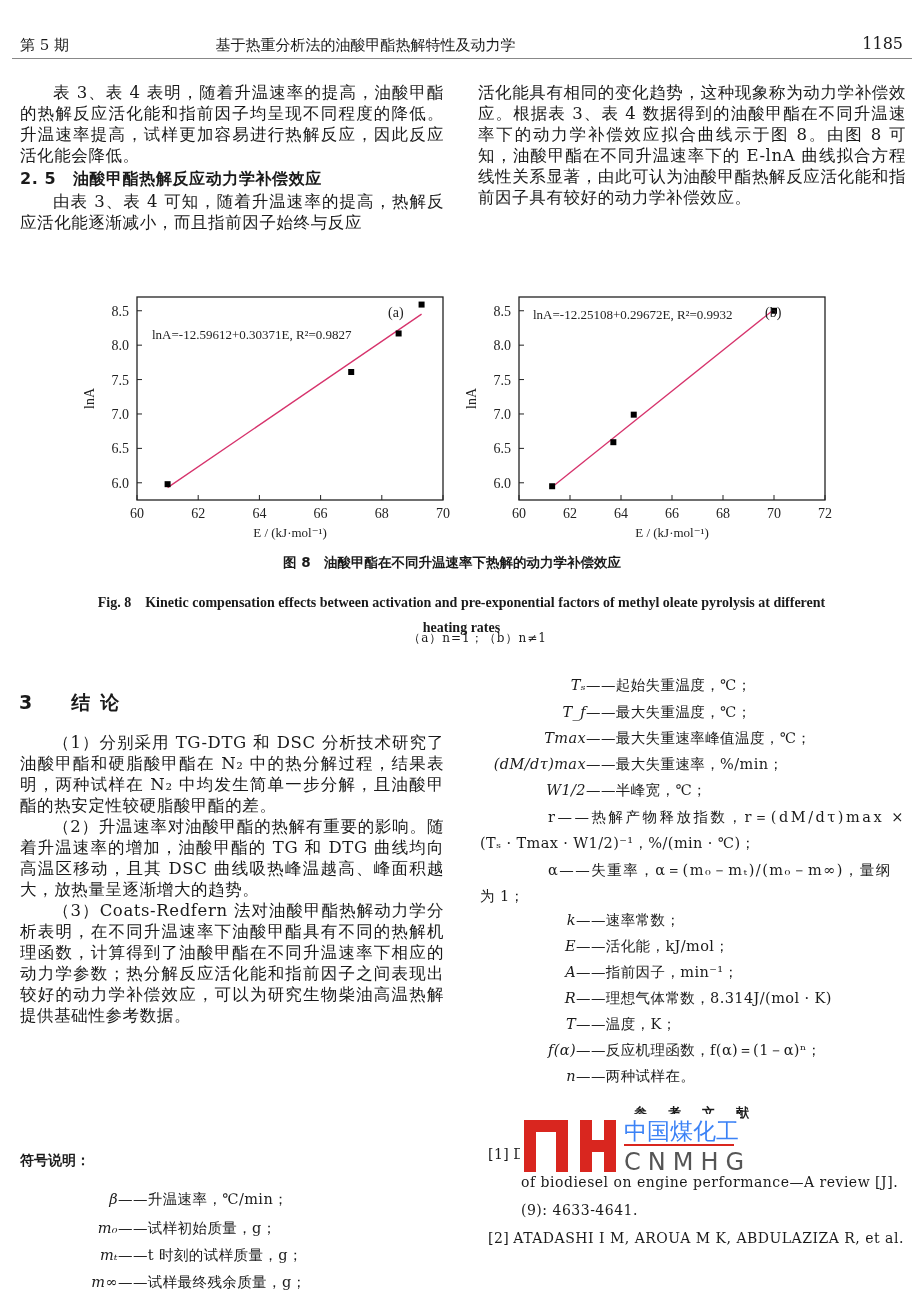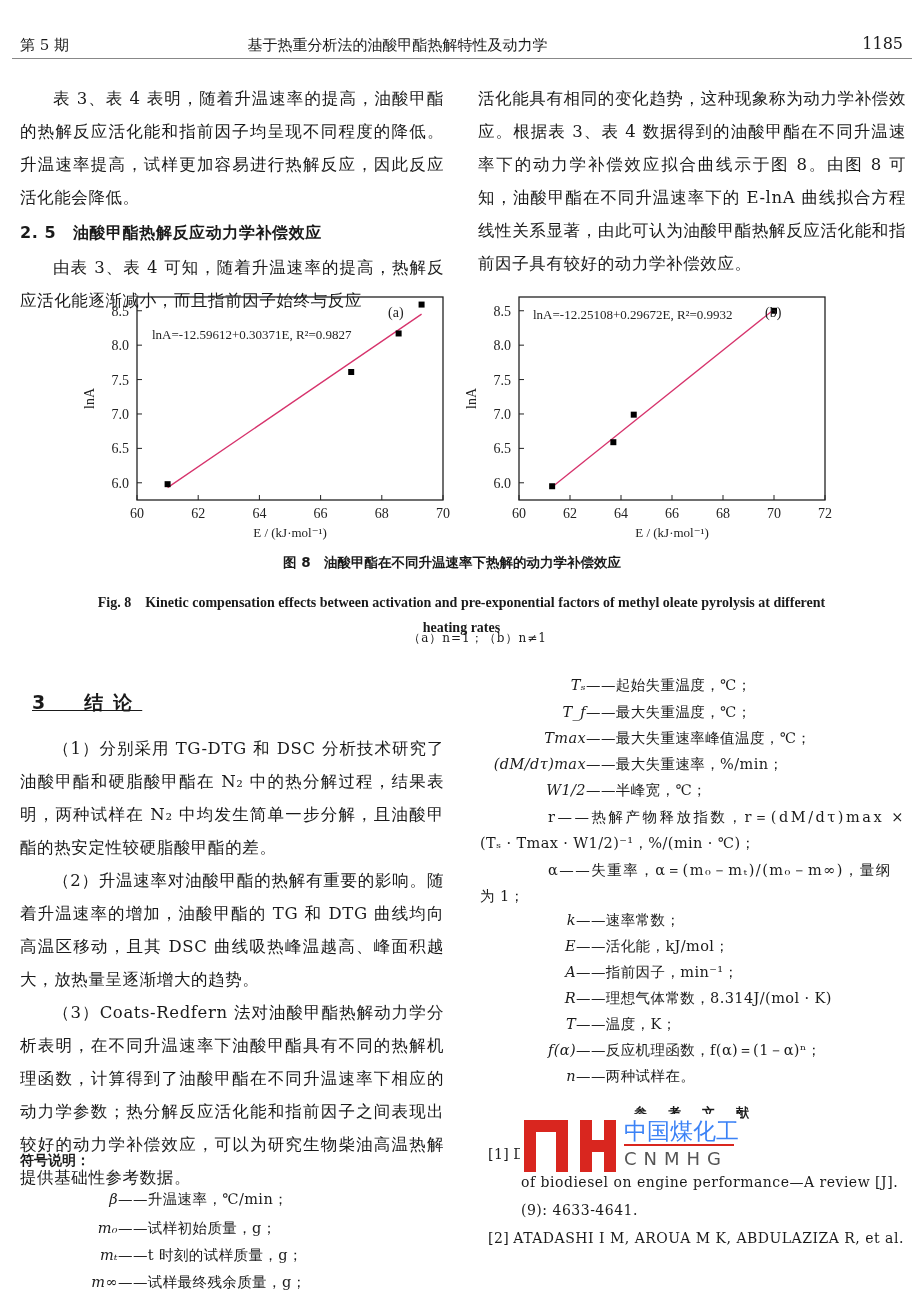--- a/index.html
+++ b/index.html
@@ -1,40 +1,40 @@
 <!DOCTYPE html>
 <html><head>
 <meta charset="utf-8">
 <style>
   html, body { margin:0; padding:0; background:#fff; }
   body { width:923px; height:1307px; position:relative; overflow:hidden;
          font-family:"DejaVu Serif","Liberation Serif",serif; color:#1a1a1a; }
   .abs { position:absolute; }
   .hdr { top:36px; font-size:15px; font-family:"DejaVu Serif",serif; }
   .hdr-rule { left:12px; top:58px; width:900px; height:1px; background:#888; }
-  .para { font-size:16.5px; line-height:33px; letter-spacing:0.6px; text-align:justify; }
+  .para { font-size:16.5px; line-height:21px; letter-spacing:0.6px; text-align:justify; }
   .col-left { left:20px; width:424px; }
   .col-right { left:478px; width:428px; }
   .indent { text-indent:2em; }
   .h2 { font-family:"DejaVu Sans","Liberation Sans",sans-serif; font-weight:bold; font-size:16px; }
   .h1 { font-family:"DejaVu Sans","Liberation Sans",sans-serif; font-weight:bold; font-size:19px; letter-spacing:10px; }
   .cap-cn { font-family:"DejaVu Sans","Liberation Sans",sans-serif; font-weight:bold; font-size:13.5px; text-align:center; width:904px; left:0; }
   .cap-en { font-family:"Liberation Serif",serif; font-weight:bold; font-size:14px; text-align:center; left:80px; width:763px; line-height:25px;margin-top:12px; }
   .cap-sub { font-size:12px; text-align:center; width:923px; left:0; letter-spacing:1px; }
   .sym-row { position:absolute; font-size:14.5px; white-space:nowrap; letter-spacing:0.4px; }
   .sym-key { display:inline-block; text-align:right; font-style:italic; }
   .ref { font-size:14px; line-height:28px; letter-spacing:0.5px; }
   svg text { font-family:"Liberation Serif","DejaVu Serif",serif; }
   .logo-red { fill:#d9261f; }
 </style>
 </head>
 <body>
 
 <div class="abs hdr" style="left:20px;">第 5 期</div>
-<div class="abs hdr" style="left:0;width:731px;text-align:center;padding-left:32px;">基于热重分析法的油酸甲酯热解特性及动力学</div>
+<div class="abs hdr" style="left:0;width:731px;text-align:center;">基于热重分析法的油酸甲酯热解特性及动力学</div>
 <div class="abs hdr" style="right:20px;font-size:16px;top:34px;">1185</div>
 <div class="abs hdr-rule"></div>
 
 <div class="abs col-left para" style="top:82px;">
   <div class="indent">表 3、表 4 表明，随着升温速率的提高，油酸甲酯的热解反应活化能和指前因子均呈现不同程度的降低。升温速率提高，试样更加容易进行热解反应，因此反应活化能会降低。</div>
   <div class="h2" style="margin:2px 0;">2. 5　油酸甲酯热解反应动力学补偿效应</div>
   <div class="indent">由表 3、表 4 可知，随着升温速率的提高，热解反应活化能逐渐减小，而且指前因子始终与反应</div>
 </div>
 
 <div class="abs col-right para" style="top:82px;">
@@ -113,21 +113,21 @@
     <rect x="168.75" y="119.67118644067793" width="6" height="6" fill="#000000"></rect>
     <rect x="309" y="15.762711864406754" width="6" height="6" fill="#000000"></rect>
     <text x="71" y="27" font-size="13" fill="#222">lnA=-12.25108+0.29672E, R²=0.9932</text>
     <text x="303" y="25" font-size="14" fill="#222">(b)</text>
   </svg>
 
 <div class="abs cap-cn" style="top:554px;">图 8　油酸甲酯在不同升温速率下热解的动力学补偿效应</div>
 <div class="abs cap-en" style="top:578px;">Fig. 8　Kinetic compensation effects between activation and pre-exponential factors of methyl oleate pyrolysis at different heating rates</div>
 <div class="abs cap-sub" style="top:630px;padding-left:16px;">（a）n=1；（b）n≠1</div>
 
-<div class="abs h1" style="left:32px;top:690px;text-decoration:underline;">3　结论</div>
+<div class="abs h1" style="left:19px;top:690px;">3　结论</div>
 <div class="abs col-left para" style="top:732px;">
   <div class="indent">（1）分别采用 TG-DTG 和 DSC 分析技术研究了油酸甲酯和硬脂酸甲酯在 N₂ 中的热分解过程，结果表明，两种试样在 N₂ 中均发生简单一步分解，且油酸甲酯的热安定性较硬脂酸甲酯的差。</div>
   <div class="indent">（2）升温速率对油酸甲酯的热解有重要的影响。随着升温速率的增加，油酸甲酯的 TG 和 DTG 曲线均向高温区移动，且其 DSC 曲线吸热峰温越高、峰面积越大，放热量呈逐渐增大的趋势。</div>
   <div class="indent">（3）Coats-Redfern 法对油酸甲酯热解动力学分析表明，在不同升温速率下油酸甲酯具有不同的热解机理函数，计算得到了油酸甲酯在不同升温速率下相应的动力学参数；热分解反应活化能和指前因子之间表现出较好的动力学补偿效应，可以为研究生物柴油高温热解提供基础性参考数据。</div>
 </div>
 
 <div class="abs h2" style="left:20px;top:1152px;font-size:14px;">符号说明：</div>
 
 <div class="sym-row" style="left:20px;top:1190px;"><span class="sym-key" style="width:98px;">β</span><span>——升温速率，℃/min；</span></div>
 <div class="sym-row" style="left:20px;top:1219px;"><span class="sym-key" style="width:98px;">m₀</span><span>——试样初始质量，g；</span></div>
@@ -166,14 +166,14 @@
   <svg width="96" height="62">
     <rect class="logo-red" x="4" y="6" width="12" height="52"></rect>
     <rect class="logo-red" x="4" y="6" width="44" height="12"></rect>
     <rect class="logo-red" x="36" y="6" width="12" height="52"></rect>
     <rect class="logo-red" x="60" y="6" width="12" height="52"></rect>
     <rect class="logo-red" x="60" y="26" width="34" height="12"></rect>
     <rect class="logo-red" x="84" y="6" width="12" height="52"></rect>
   </svg>
   <div class="abs" style="left:104px;top:2px;font-family:'DejaVu Sans',sans-serif;font-size:23px;color:#3b82f6;">中国煤化工</div>
   <div class="abs" style="left:104px;top:30px;width:110px;height:2px;background:#d9261f;"></div>
-  <div class="abs" style="left:104px;top:34px;font-family:'DejaVu Sans',sans-serif;font-size:18px;letter-spacing:7px;color:#555;">CNMHG</div>
+  <div class="abs" style="left:104px;top:34px;font-family:'DejaVu Sans',sans-serif;font-size:24px;letter-spacing:7px;color:#555;">CNMHG</div>
 </div>
 
 </body></html>

